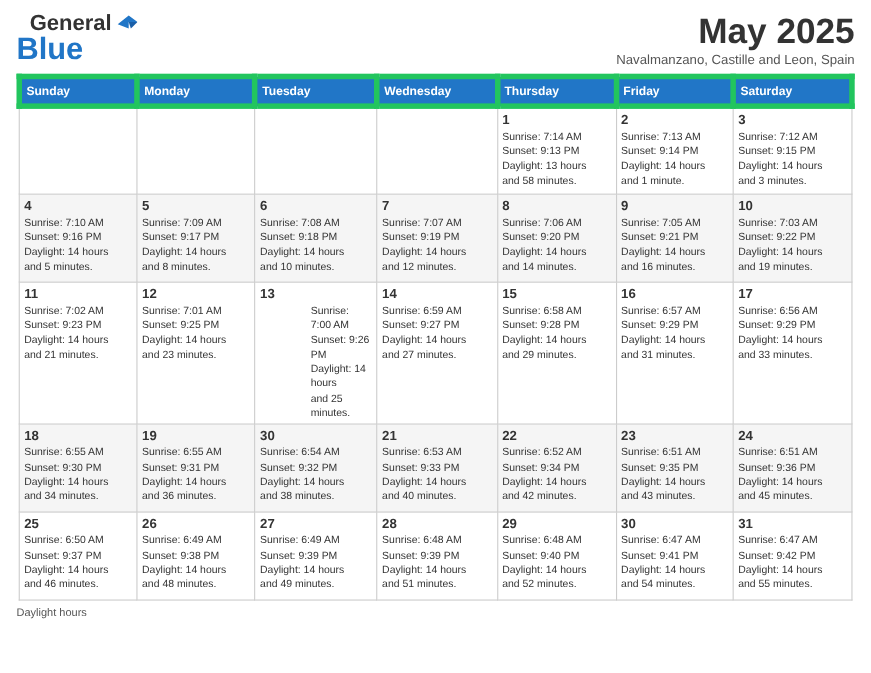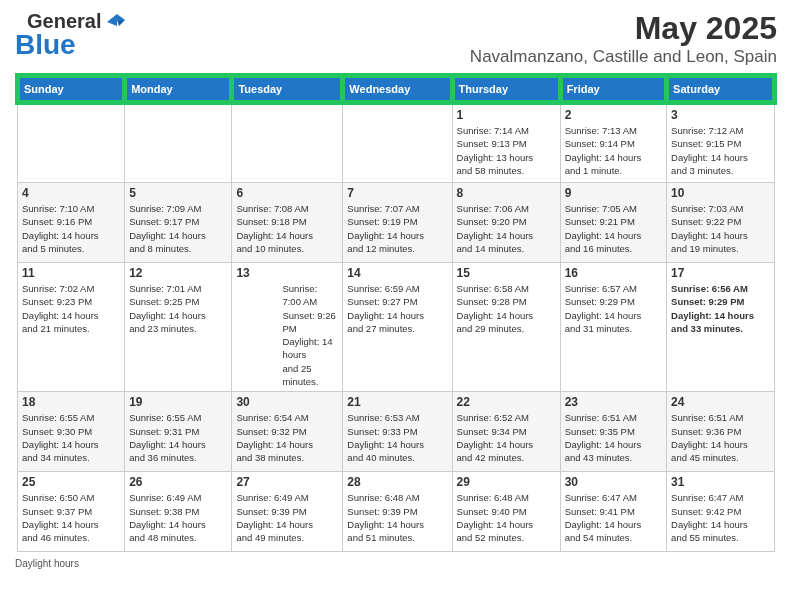--- a/index.html
+++ b/index.html
@@ -8,21 +8,21 @@
     .page { width: 792px; height: 612px; padding: 10px 15px; }
     
     .header { display: flex; justify-content: space-between; align-items: flex-start; margin-bottom: 6px; }
     
     .logo { display: flex; align-items: center; }
     .logo-general { color: #333; margin-left: 12px; }
     .logo-blue { color: #1a5fa8; }
     
     .title-section { text-align: right; }
     .main-title { font-size: 32px; font-weight: bold; color: #333; }
-    .subtitle { font-size: 17px; color: #555; }
+    .subtitle { font-size: 12px; color: #555; }
     
     .calendar { width: 100%; border-collapse: collapse; font-size: 10px; }
     
     .calendar th {
       background-color: #2176c7;
       color: white;
       text-align: left;
       padding: 5px 4px;
       font-size: 11px;
       font-weight: bold;
@@ -210,21 +210,21 @@
           </td>
           <td>
             <span class="day-num">16</span>
             <div class="day-info" style="white-space: pre-line;">Sunrise: 6:57 AM
 Sunset: 9:29 PM
 Daylight: 14 hours
 and 31 minutes.</div>
           </td>
           <td>
             <span class="day-num">17</span>
-            <div class="day-info" style="white-space: pre-line; font-weight: bold;">Sunrise: 6:56 AM
+            <div class="day-info" style="white-space: pre-line;">Sunrise: 6:56 AM
 Sunset: 9:29 PM
 Daylight: 14 hours
 and 33 minutes.</div>
           </td>
         </tr>
         <tr>
           <td>
             <span class="day-num">18</span>
             <div class="day-info" style="white-space: pre-line;">Sunrise: 6:55 AM
 Sunset: 9:30 PM

